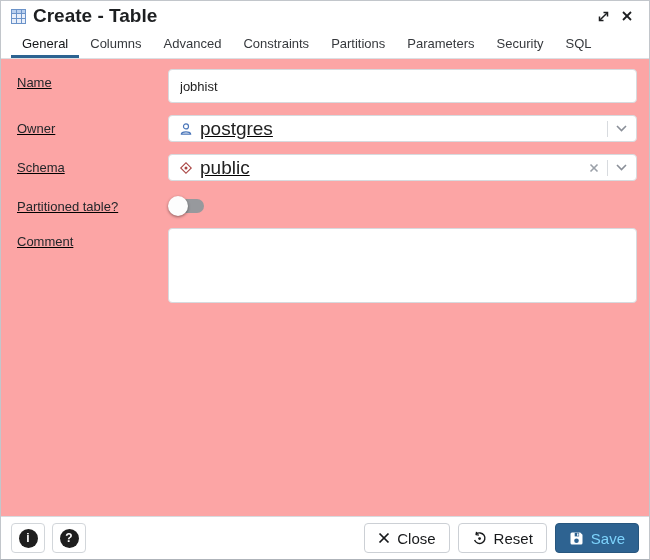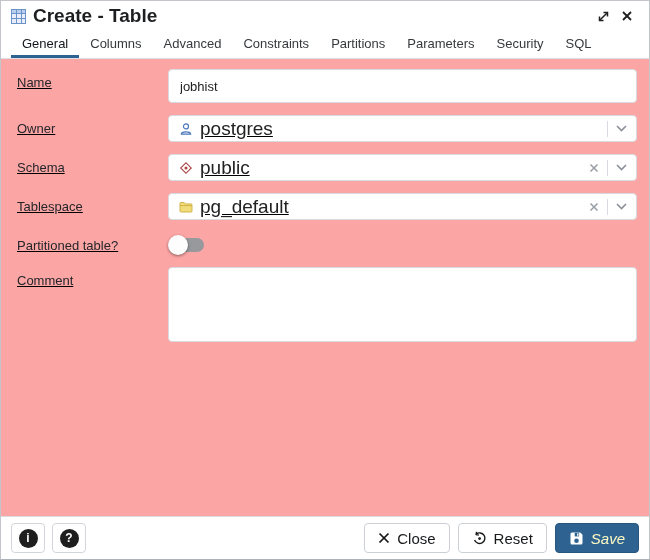--- a/index.html
+++ b/index.html
@@ -99,21 +99,21 @@
     display:flex; align-items:center; justify-content:center;
     font-family:"Liberation Sans", sans-serif;
   }
   .footer-spacer { flex:1; }
   .btn {
     height:30px; border:1px solid #ccd0d5; border-radius:4px; background:#fff;
     display:flex; align-items:center; gap:7px; padding:0 13px;
     font-family:"Liberation Sans", sans-serif;
     font-size:15px; color:#17191b; cursor:pointer; margin-left:8px;
   }
-  .btn.primary { background:#2e6391; border-color:#27567e; color:#fef9c3;font-style:italic; }
+  .btn.primary { background:#2e6391; border-color:#27567e; color:#7dd3fc; }
 </style>
 </head>
 <body>
 
 <div class="dialog">
 
   <div class="titlebar">
     <svg class="title-icon" viewBox="0 0 15 15">
       <rect x="0.5" y="0.5" width="14" height="14" fill="#e9effa" stroke="#6b93c9"></rect>
       <rect x="0.5" y="0.5" width="14" height="4" fill="#b9cfee" stroke="#6b93c9"></rect>
@@ -195,44 +195,20 @@
           <span class="csep"></span>
           <span class="cbtn">
             <svg width="11" height="7" viewBox="0 0 11 7">
                 <path d="M1 1 L5.5 5.5 L10 1" fill="none" stroke="#8a8f98" stroke-width="1.6"></path>
               </svg>
           </span>
         </div>
       </div>
     </div>
 
-    <div class="frow">
-      <div class="flabel">Tablespace</div>
-      <div class="fcontrol">
-        <div class="combo">
-          <svg class="cicon" viewBox="0 0 14 14">
-            <path d="M1 3.5 q0-1 1-1 h3.2 l1.2 1.4 h5.6 q1 0 1 1 v6.1 q0 1-1 1 h-10 q-1 0-1-1 z" fill="#f0dc7a" stroke="#cfad3e" stroke-width="0.9"></path>
-            <line x1="1" y1="5.6" x2="13" y2="5.6" stroke="#cfad3e" stroke-width="0.9"></line>
-          </svg>
-          <span class="ctext">pg_default</span>
-          <span class="cbtn">
-            <svg width="10" height="10" viewBox="0 0 10 10">
-              <line x1="1.5" y1="1.5" x2="8.5" y2="8.5" stroke="#9aa0a8" stroke-width="1.6"></line>
-              <line x1="8.5" y1="1.5" x2="1.5" y2="8.5" stroke="#9aa0a8" stroke-width="1.6"></line>
-            </svg>
-          </span>
-          <span class="csep"></span>
-          <span class="cbtn">
-            <svg width="11" height="7" viewBox="0 0 11 7">
-                <path d="M1 1 L5.5 5.5 L10 1" fill="none" stroke="#8a8f98" stroke-width="1.6"></path>
-              </svg>
-          </span>
-        </div>
-      </div>
-    </div>
 
     <div class="frow">
       <div class="flabel">Partitioned table?</div>
       <div class="fcontrol">
         <div class="switch">
           <div class="track"></div>
           <div class="knob"></div>
         </div>
       </div>
     </div>

